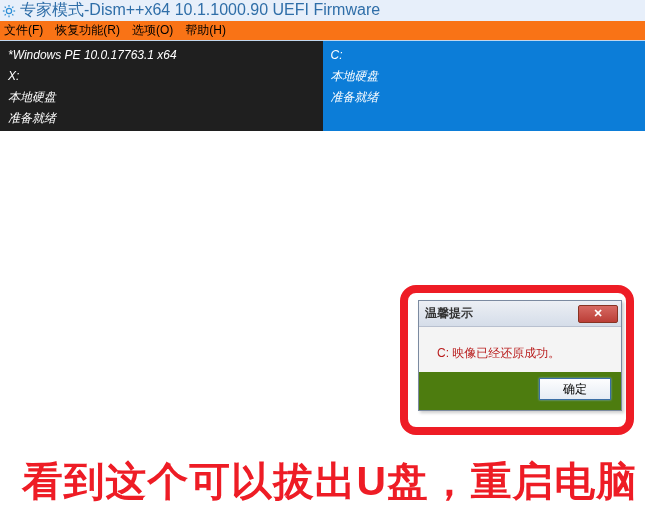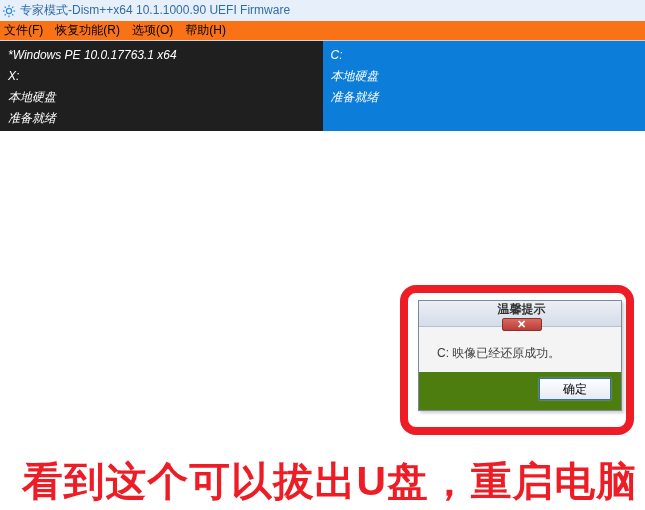--- a/index.html
+++ b/index.html
@@ -1,43 +1,43 @@
 <!DOCTYPE html>
 <html><head>
 <meta charset="utf-8">
 <style>
   * { margin: 0; padding: 0; box-sizing: border-box; }
   body { width: 645px; height: 510px; font-family: "Microsoft YaHei", Tahoma, sans-serif; background: #fff; overflow: hidden; position: relative; }
 
   
   .titlebar { height: 21px; background: #e7effa; display: flex; align-items: center; padding-left: 2px; }
   .titlebar .gear-icon { width: 14px; height: 14px; margin-right: 4px; }
-  .titlebar .title-text { font-size: 12px; color: #2f6ea8; }
+  .titlebar .title-text { font-size: 16px; color: #2f6ea8; }
 
   
   .menubar { height: 20px; background: #f97316; display: flex; align-items: center; padding-left: 4px; gap: 12px; border-bottom: 1px solid #c0d6ee; }
   .menubar .menu-item { font-size: 12px; color: #000; cursor: default; }
 
   
   .panel-row { display: flex; height: 90px; }
   .panel { flex: 1; padding: 4px 8px 4px 8px; color: #fff; font-size: 12px; line-height: 21px; font-style: italic; }
   .panel-left { background: #1f1f1f; }
   .panel-right { background: #0c7dd8; }
 
   
   .body-area { position: absolute; top: 131px; left: 0; right: 0; bottom: 0; background: #fff; }
 
   
   .highlight-box { position: absolute; top: 285px; left: 400px; width: 234px; height: 150px; border: 8px solid #ee1c25; border-radius: 16px; }
   .dialog { position: absolute; top: 300px; left: 418px; width: 204px; background: #efeff0; border: 1px solid #7b8aa0; box-shadow: 2px 2px 3px rgba(0,0,0,.2); }
-  .dialog-titlebar { height: 26px; background: linear-gradient(#eceff4, #d5dde9); display: flex; align-items: center; justify-content: space-between; padding: 0 3px 0 6px; border-bottom: 1px solid #b8c0cf; flex-direction: column; }
+  .dialog-titlebar { height: 26px; background: linear-gradient(#eceff4, #d5dde9); display: flex; align-items: center; justify-content: space-between; padding: 0 3px 0 6px; border-bottom: 1px solid #b8c0cf; }
   .dialog-title { font-size: 12px; font-weight: bold; color: #333; }
   .close-btn { width: 40px; height: 18px; background: linear-gradient(#d76a63, #bb3e37); border: 1px solid #883323; border-radius: 2px; display: flex; align-items: center; justify-content: center; cursor: pointer; }
   .close-x { color: #fff; font-weight: bold; font-size: 11px; line-height: 1; }
-  .dialog-body { padding: 18px 9px 10px 18px; font-size: 12px; color: #404040; background: #f4f4f4; }
+  .dialog-body { padding: 18px 9px 10px 18px; font-size: 12px; color: #b91c1c; background: #f4f4f4; }
   .dialog-footer { display: flex; justify-content: flex-end; padding: 6px 10px 10px; background: #4d7c0f; }
   .ok-btn { width: 72px; height: 22px; background: linear-gradient(#fdfdfe,#e6ecf4); border: 1px solid #3b6ea5; font-size: 12px; cursor: pointer; box-shadow: 0 0 2px #7aa7d8; }
 
   
   .caption { position: absolute; bottom: 0; left: 14px; right: 0; height: 56px; display: flex; align-items: flex-start; justify-content: center; }
   .caption-text { font-size: 40px; font-weight: 900; color: #ee1c25; letter-spacing: 1px; white-space: nowrap; transform: scaleX(1.02); }
 </style>
 </head>
 <body>
 

